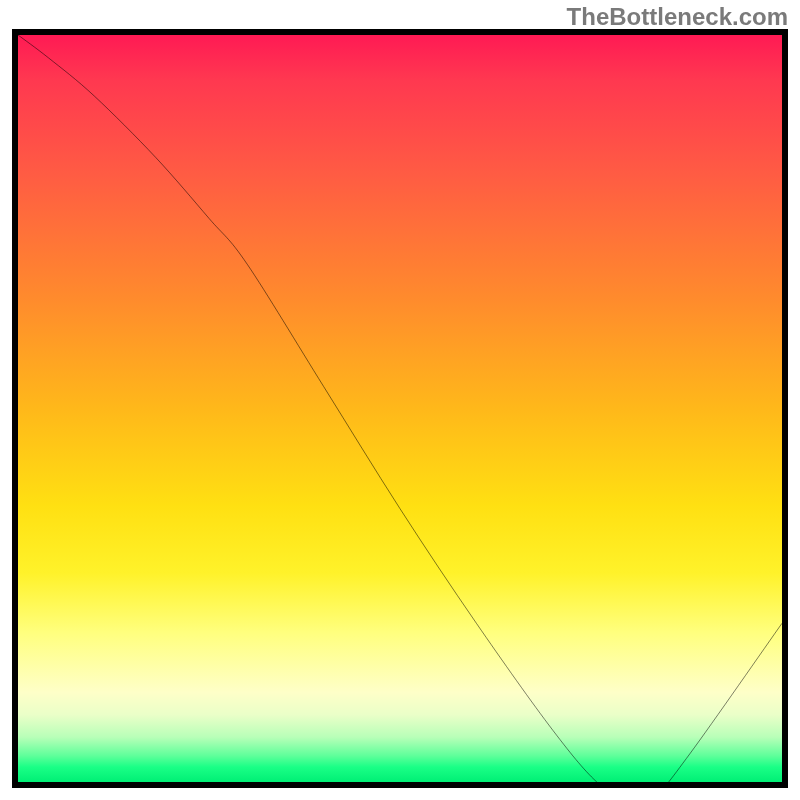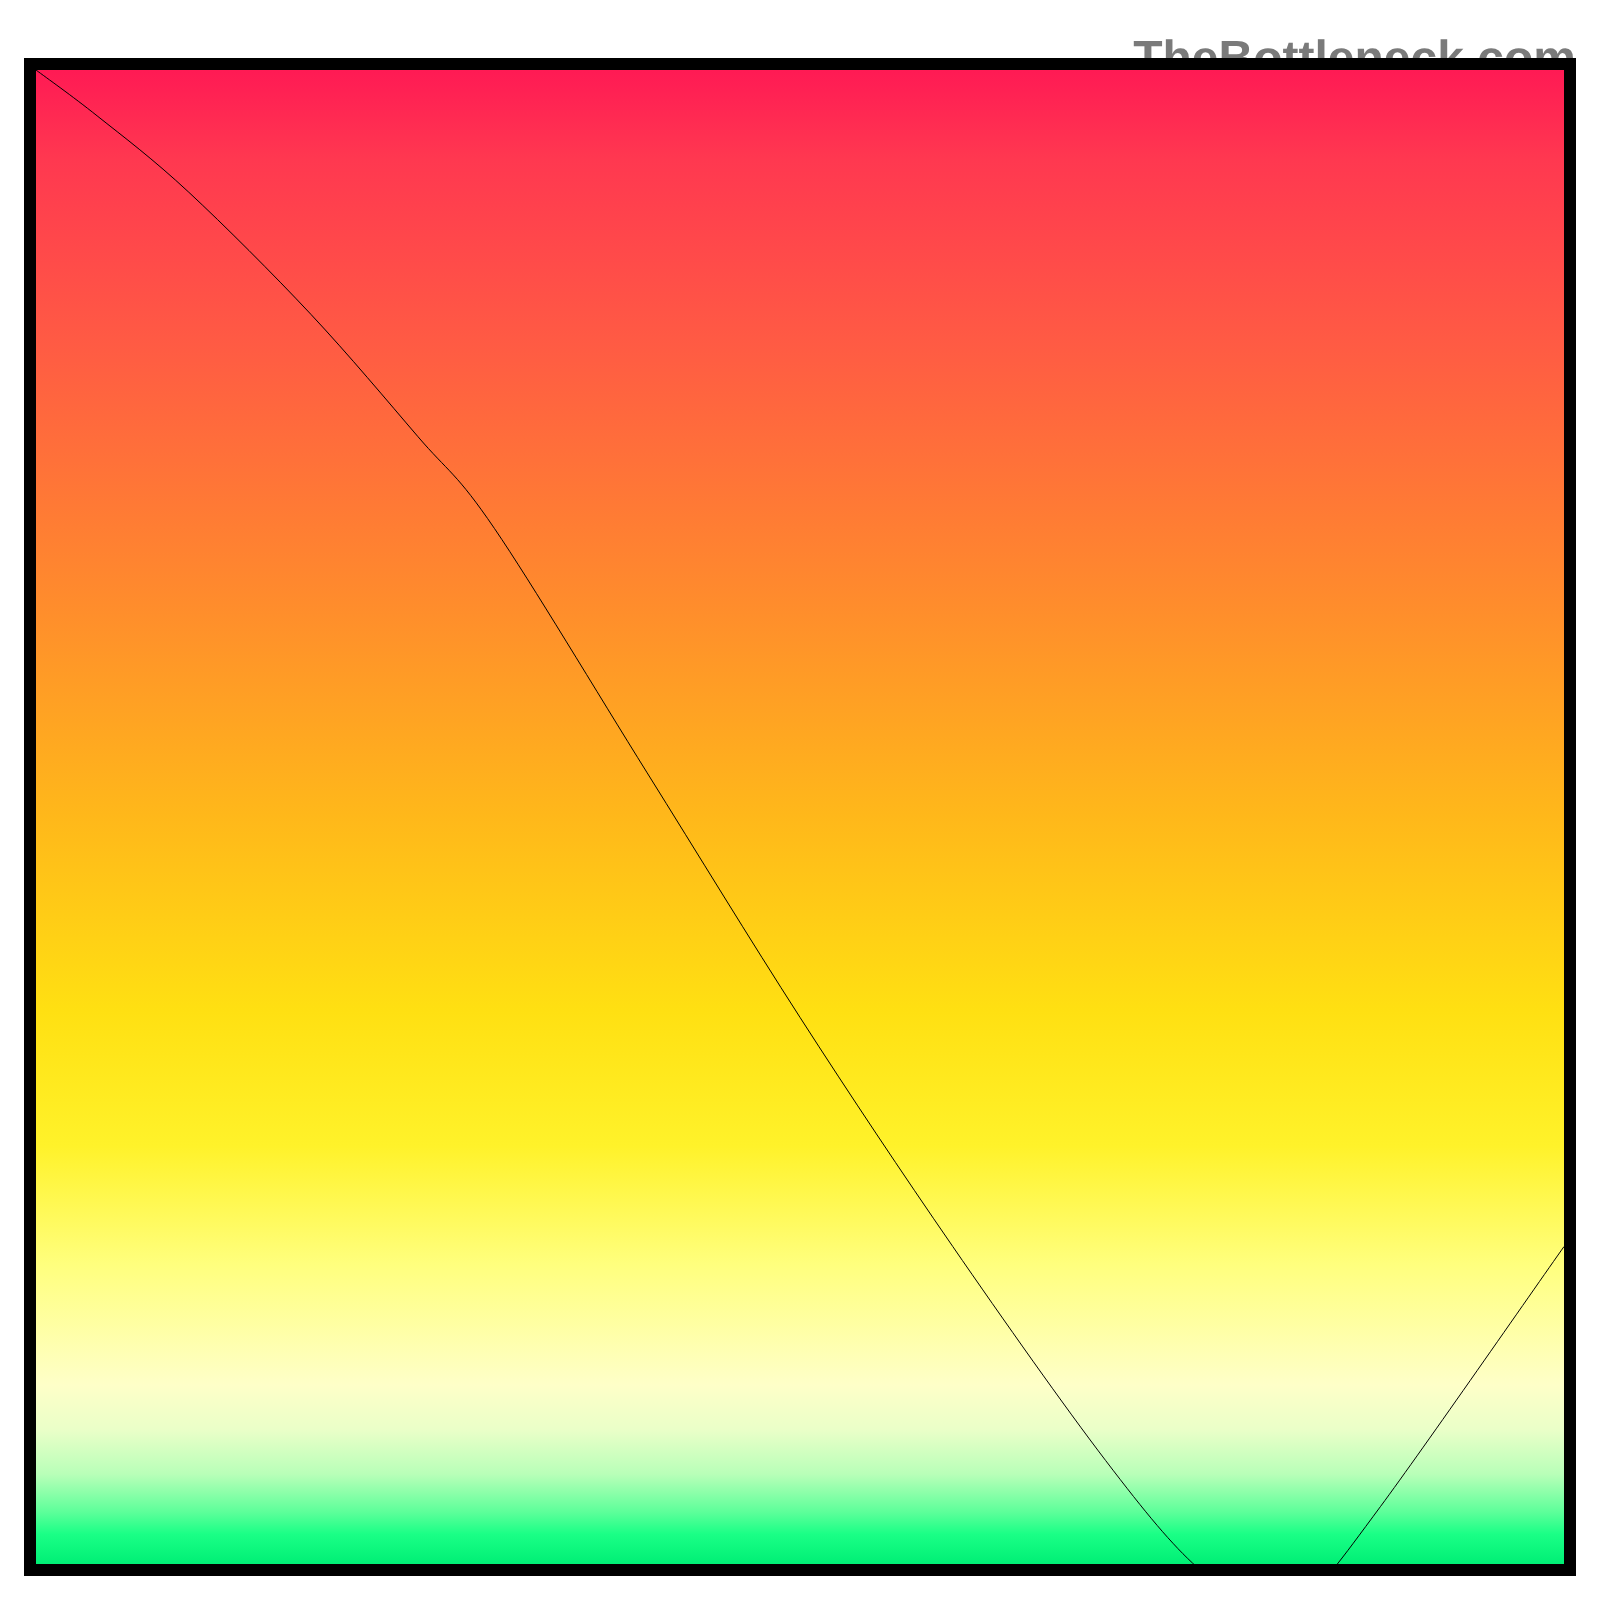--- a/index.html
+++ b/index.html
@@ -5,21 +5,21 @@
   html, body {
     margin: 0;
     padding: 0;
     width: 800px;
     height: 800px;
     background: #ffffff;
     font-family: Arial, Helvetica, sans-serif;
   }
   .watermark {
     position: absolute;
-    top: 16px;
+    top: 3px;
     right: 12px;
     font-size: 24px;
     font-weight: bold;
     color: #7a7a7a;
     letter-spacing: 0px;
   }
   .frame {
     position: absolute;
     left: 12px;
     top: 29px;

